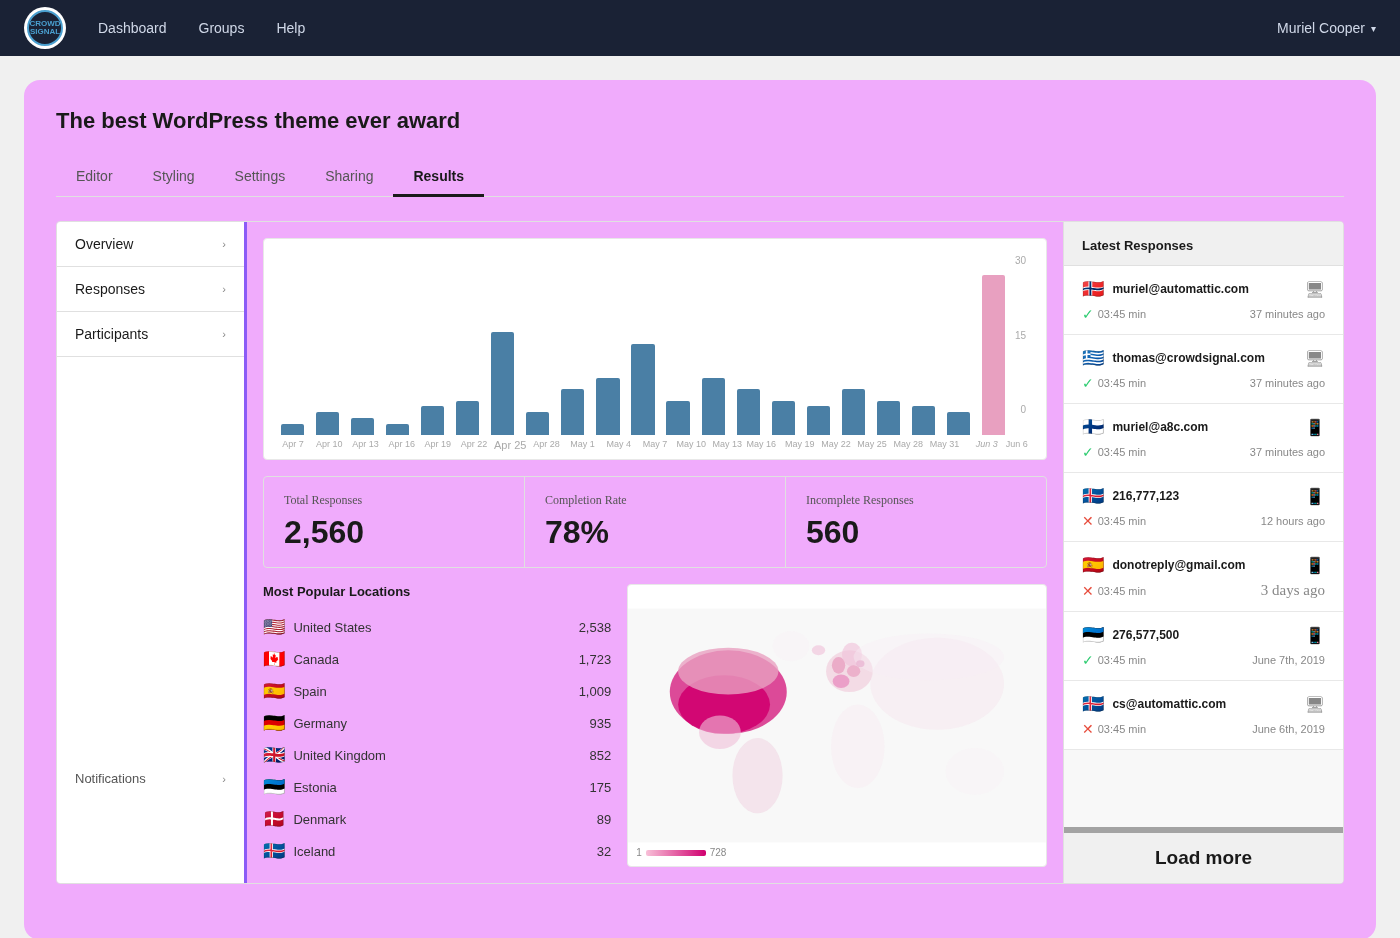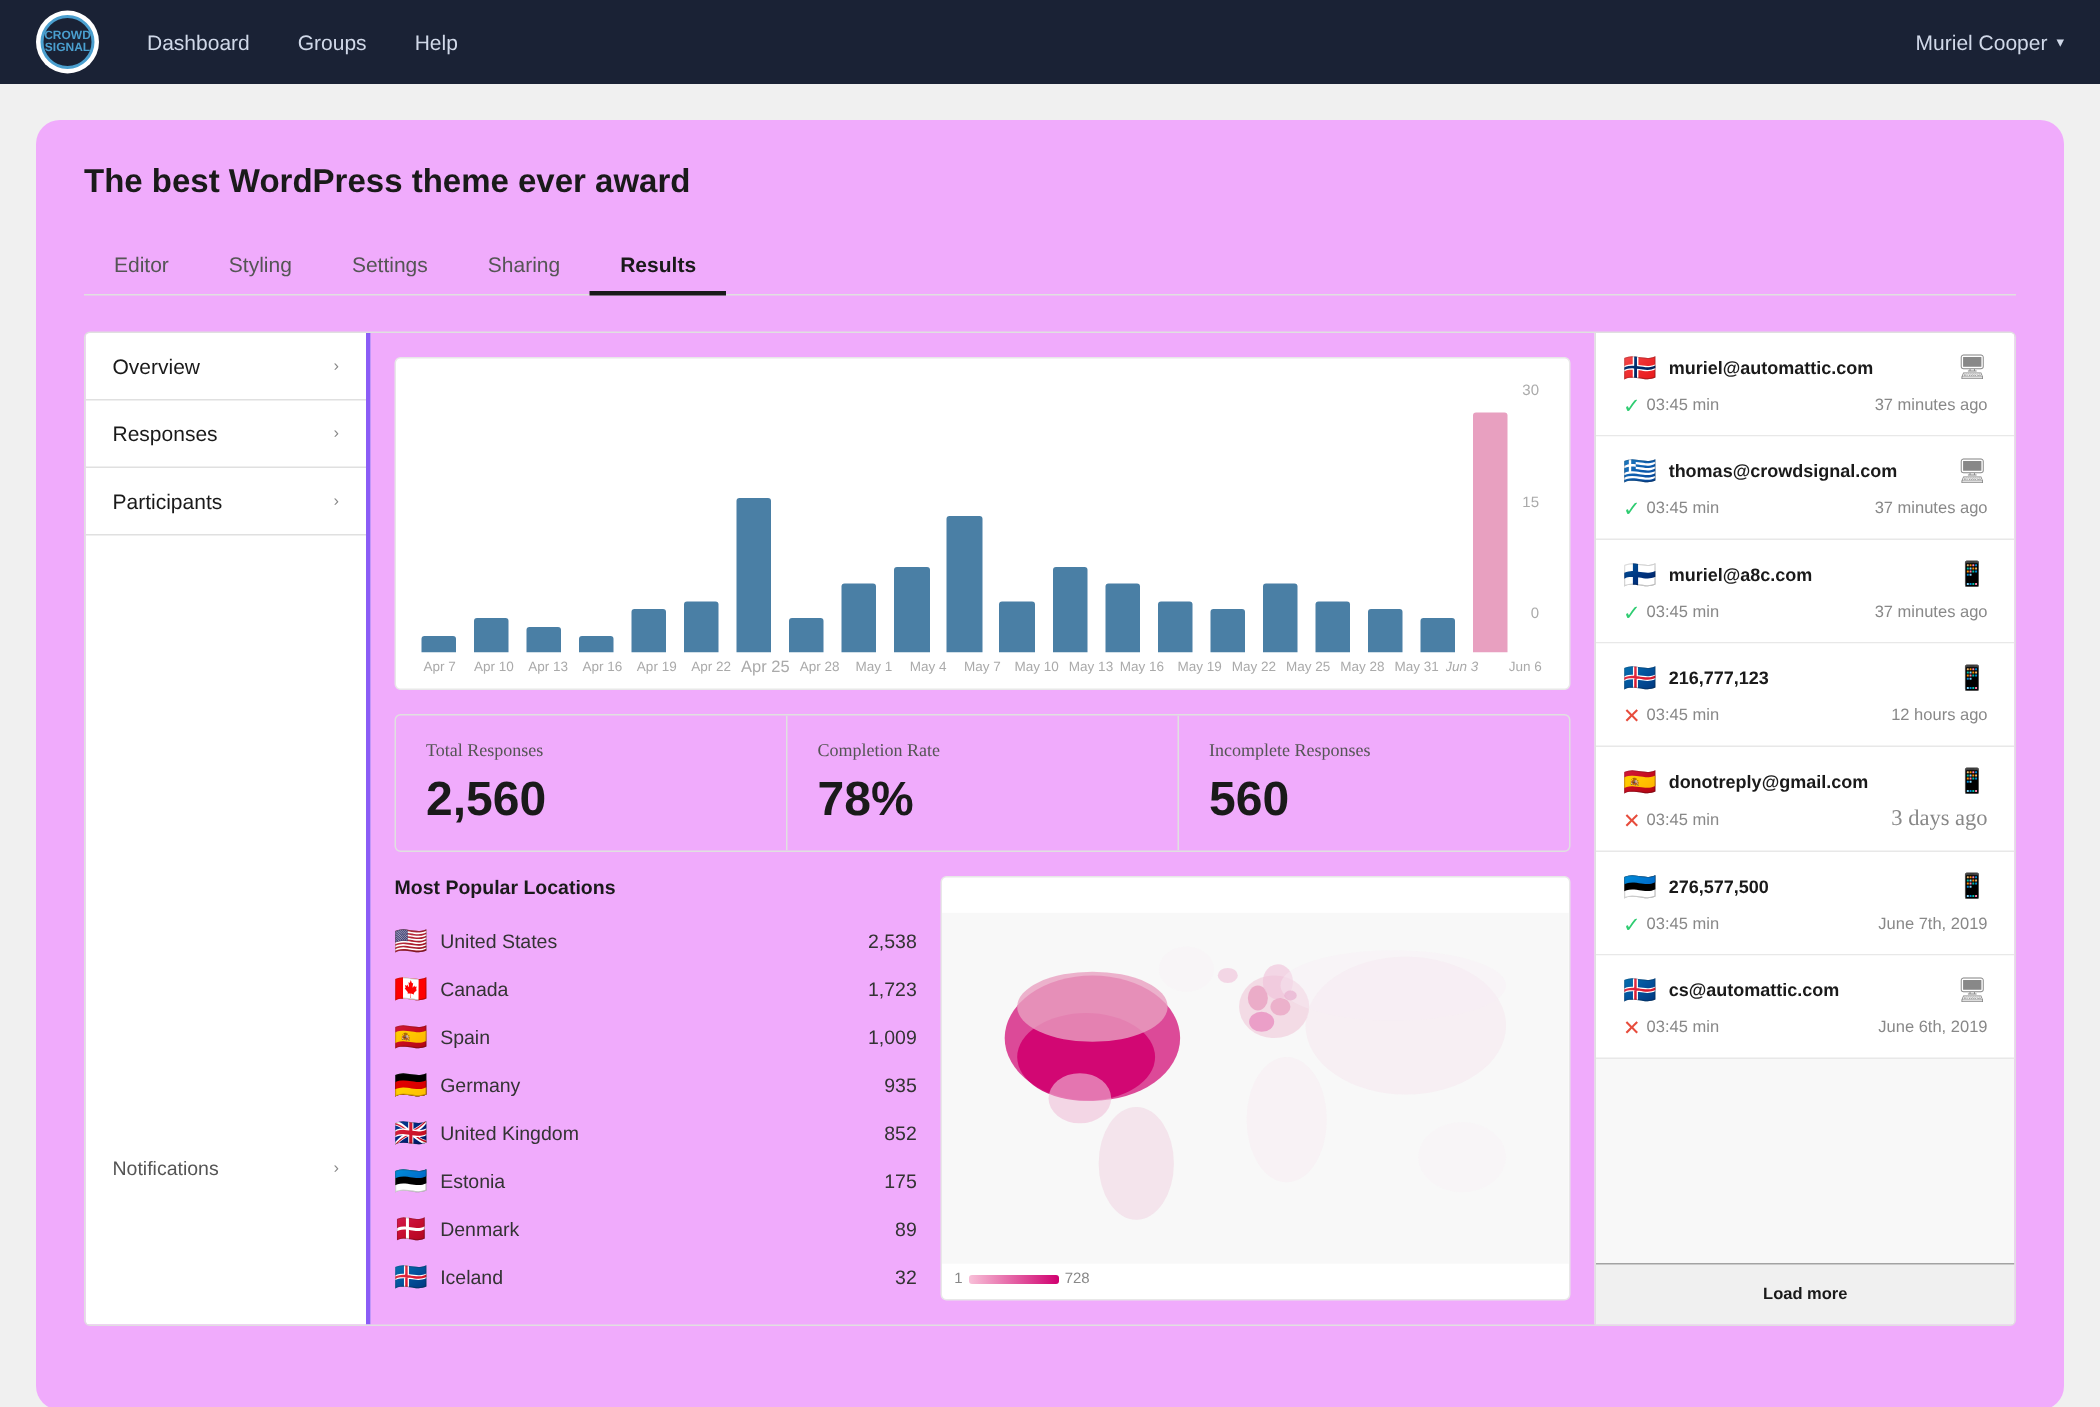--- a/index.html
+++ b/index.html
@@ -60,21 +60,21 @@
     
     .right-panel { width: 280px; flex-shrink: 0; border-left: 1px solid #e0e0e0; background: #f8f8f8; display: flex; flex-direction: column; }
     .right-panel-title { font-size: 13px; font-weight: 700; padding: 16px 18px 12px; color: #1a1a1a; border-bottom: 1px solid #e0e0e0; background: #f0f0f0; }
     .response-item { padding: 12px 18px; border-bottom: 1px solid #e8e8e8; background: #fff; }
     .response-header { display: flex; align-items: center; gap: 8px; margin-bottom: 6px; }
     .response-email { font-size: 12px; font-weight: 600; color: #1a1a1a; flex: 1; }
     .response-meta { display: flex; align-items: center; justify-content: space-between; font-size: 11px; color: #888; }
     .response-status { display: flex; align-items: center; gap: 4px; }
     .status-ok { color: #2ecc71; font-size: 14px; }
     .status-err { color: #e74c3c; font-size: 14px; }
-    .load-more { padding: 14px; text-align: center; font-size: 11px; font-weight: 600; cursor: pointer; color: #1a1a1a; border-top: 1px solid #a3a3a3; background: #f0f0f0; }
+    .load-more { padding: 14px; text-align: center; font-size: 19px; font-weight: 600; cursor: pointer; color: #1a1a1a; border-top: 6px solid #a3a3a3; background: #f0f0f0; }
   </style>
 </head>
 <body>
 
 <nav class="nav">
   <div class="nav-logo">
     <div class="nav-logo-inner">
       <div class="nav-logo-text">CROWD<br>SIGNAL</div>
     </div>
   </div>
@@ -210,21 +210,21 @@
             <span style="font-size: 9px; color: rgb(170, 170, 170); flex: 1 1 0%; text-align: center; white-space: nowrap; overflow: hidden;">May 4</span>
             <span style="font-size: 9px; color: rgb(170, 170, 170); flex: 1 1 0%; text-align: center; white-space: nowrap; overflow: hidden;">May 7</span>
             <span style="font-size: 9px; color: rgb(170, 170, 170); flex: 1 1 0%; text-align: center; white-space: nowrap; overflow: hidden;">May 10</span>
             <span style="font-size: 9px; color: rgb(170, 170, 170); flex: 1 1 0%; text-align: center; white-space: nowrap; overflow: hidden;">May 13</span>
             <span style="font-size: 9px; color: rgb(170, 170, 170); flex: 1 1 0%; white-space: nowrap; overflow: hidden;">May 16</span>
             <span style="font-size: 9px; color: rgb(170, 170, 170); flex: 1 1 0%; text-align: center; white-space: nowrap; overflow: hidden;">May 19</span>
             <span style="font-size: 9px; color: rgb(170, 170, 170); flex: 1 1 0%; text-align: center; white-space: nowrap; overflow: hidden;">May 22</span>
             <span style="font-size: 9px; color: rgb(170, 170, 170); flex: 1 1 0%; text-align: center; white-space: nowrap; overflow: hidden;">May 25</span>
             <span style="font-size: 9px; color: rgb(170, 170, 170); flex: 1 1 0%; text-align: center; white-space: nowrap; overflow: hidden;">May 28</span>
             <span style="font-size: 9px; color: rgb(170, 170, 170); flex: 1 1 0%; text-align: center; white-space: nowrap; overflow: hidden;">May 31</span>
-            <span style="font-size: 9px; color: rgb(170, 170, 170); flex: 1 1 0%; text-align: left; white-space: nowrap; overflow: hidden; font-style: italic;">Jun 3</span>
+            <span style="font-size: 9px; color: rgb(170, 170, 170); flex: 1 1 0%; text-align: right; white-space: nowrap; overflow: hidden; font-style: italic;">Jun 3</span>
             <span style="font-size: 9px; color: rgb(170, 170, 170); flex: 1 1 0%; text-align: center; white-space: nowrap; overflow: hidden;">Jun 6</span>
           </div>
       </div>
 
       <div class="stats-row">
         <div class="stat-block">
           <div class="stat-label">Total Responses</div>
           <div class="stat-value">2,560</div>
         </div>
         <div class="stat-block">
@@ -328,20 +328,21 @@
             <span>1</span>
             <div class="map-legend-bar"></div>
             <span>728</span>
           </div>
         </div>
       </div>
 
     </div>
 
     <div class="right-panel">
+      <div class="right-panel-title">Latest Responses</div>
       <div id="responses-list" style="flex:1; overflow-y:auto;">
           <div class="response-item">
     <div class="response-header">
       <span style="font-size:18px;">🇳🇴</span>
       <span class="response-email">muriel@automattic.com</span>
       <span style="font-size:16px;color:#888;">🖥</span>
     </div>
     <div class="response-meta">
       <span class="response-status">
         <span class="status-ok">✓</span>

